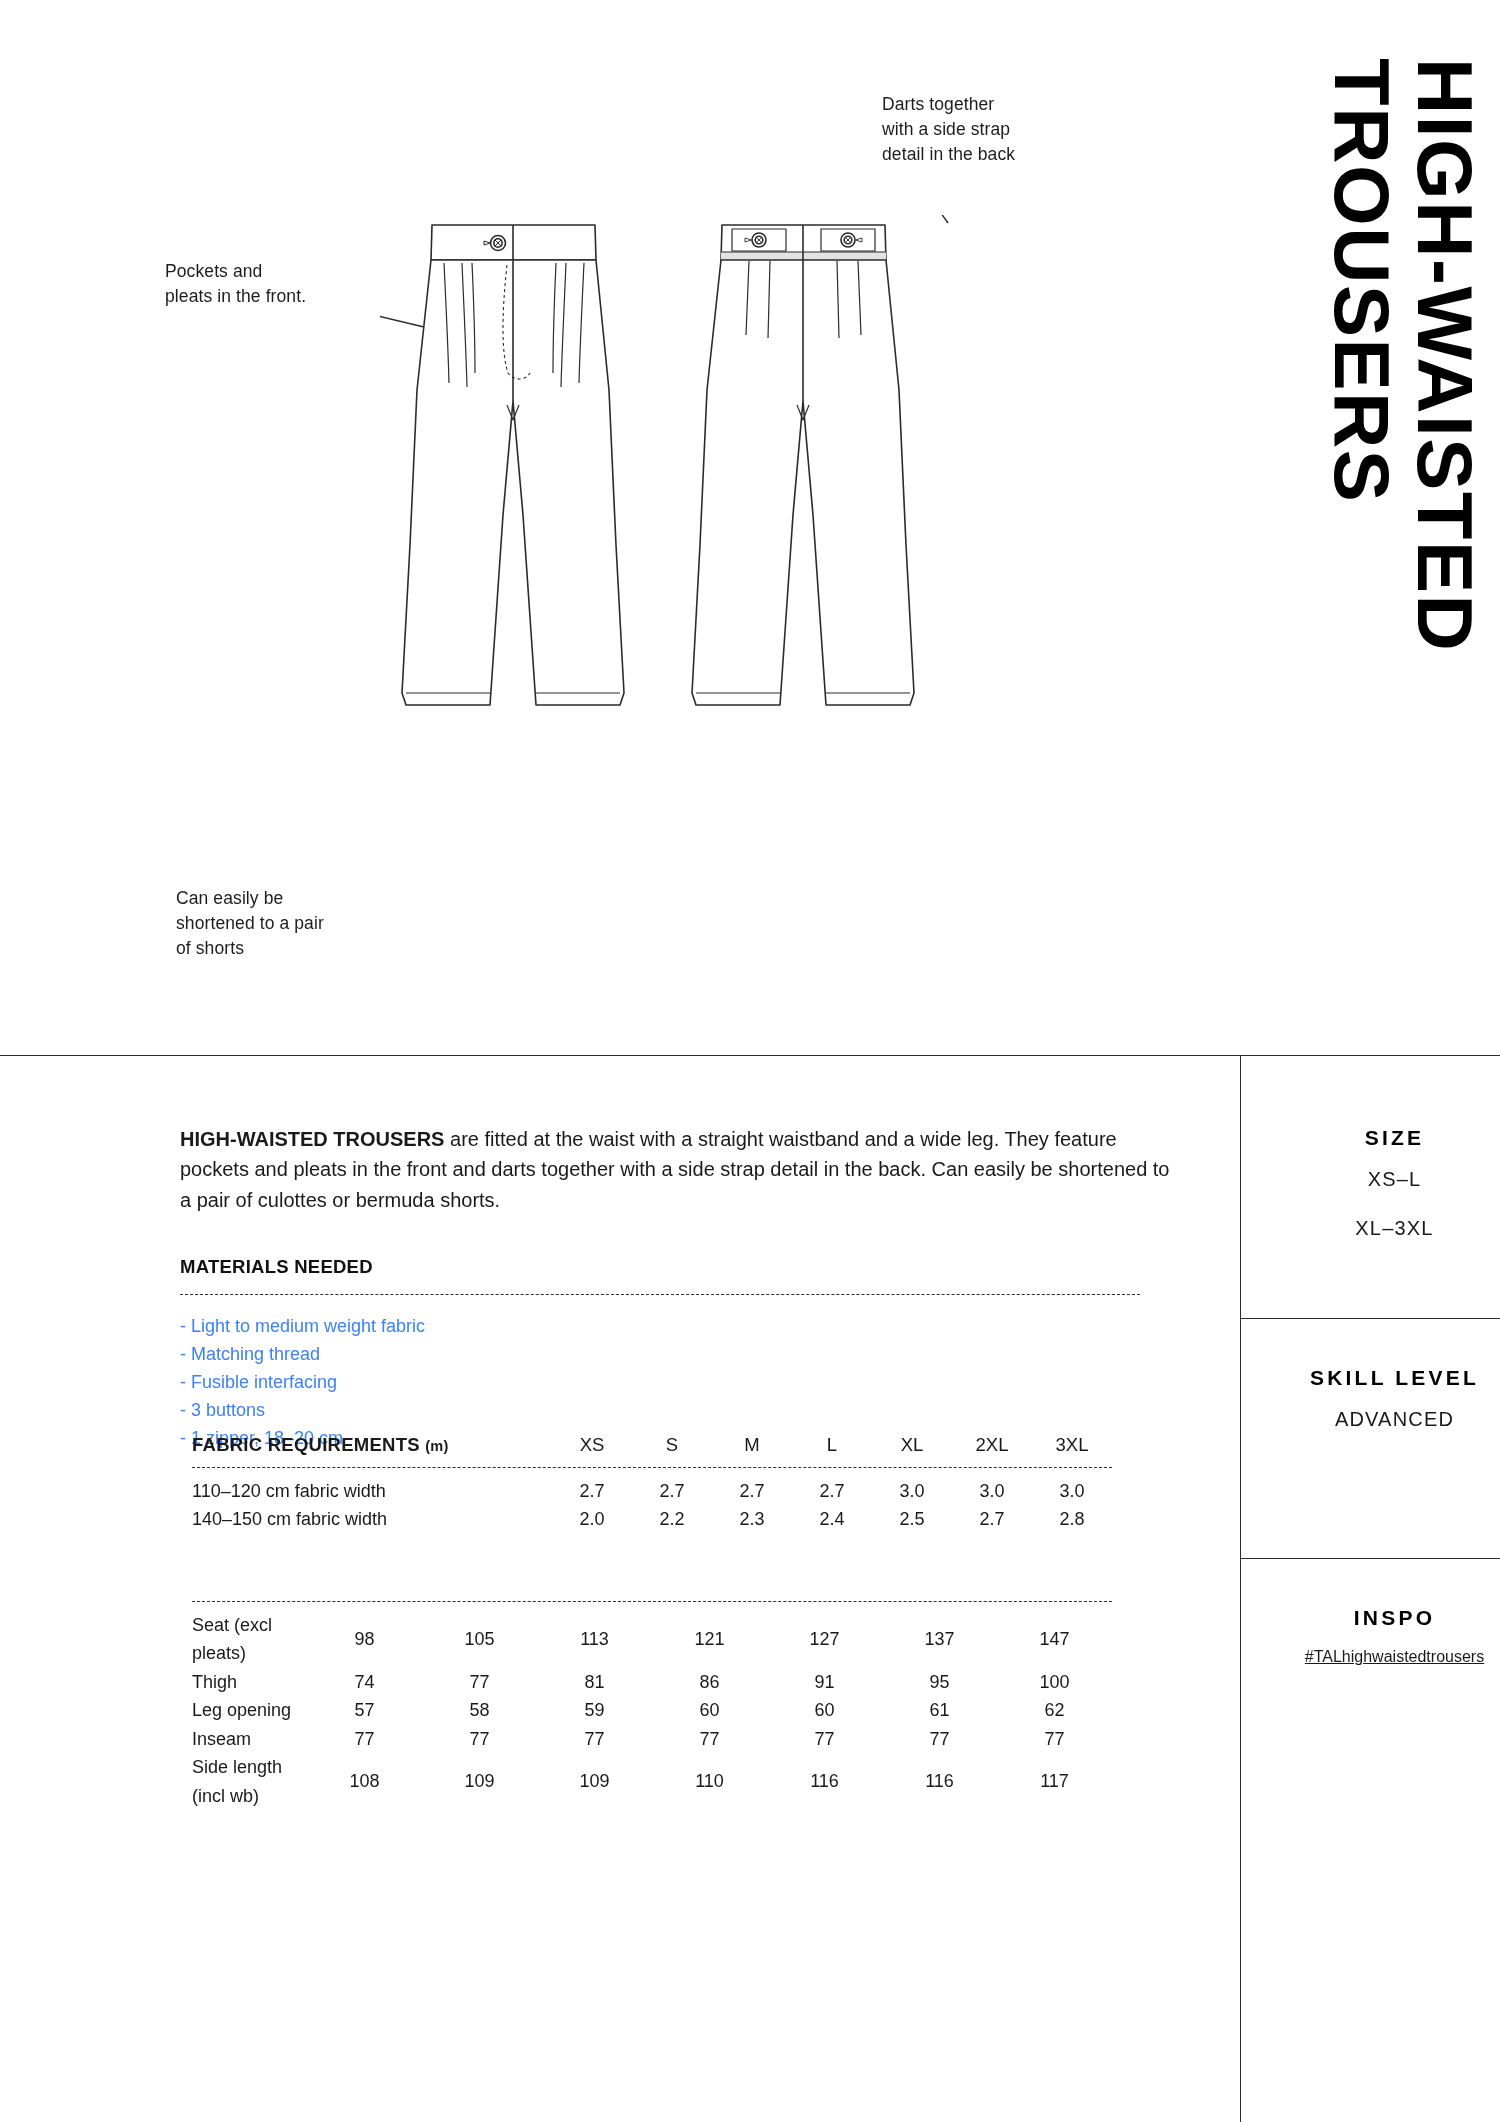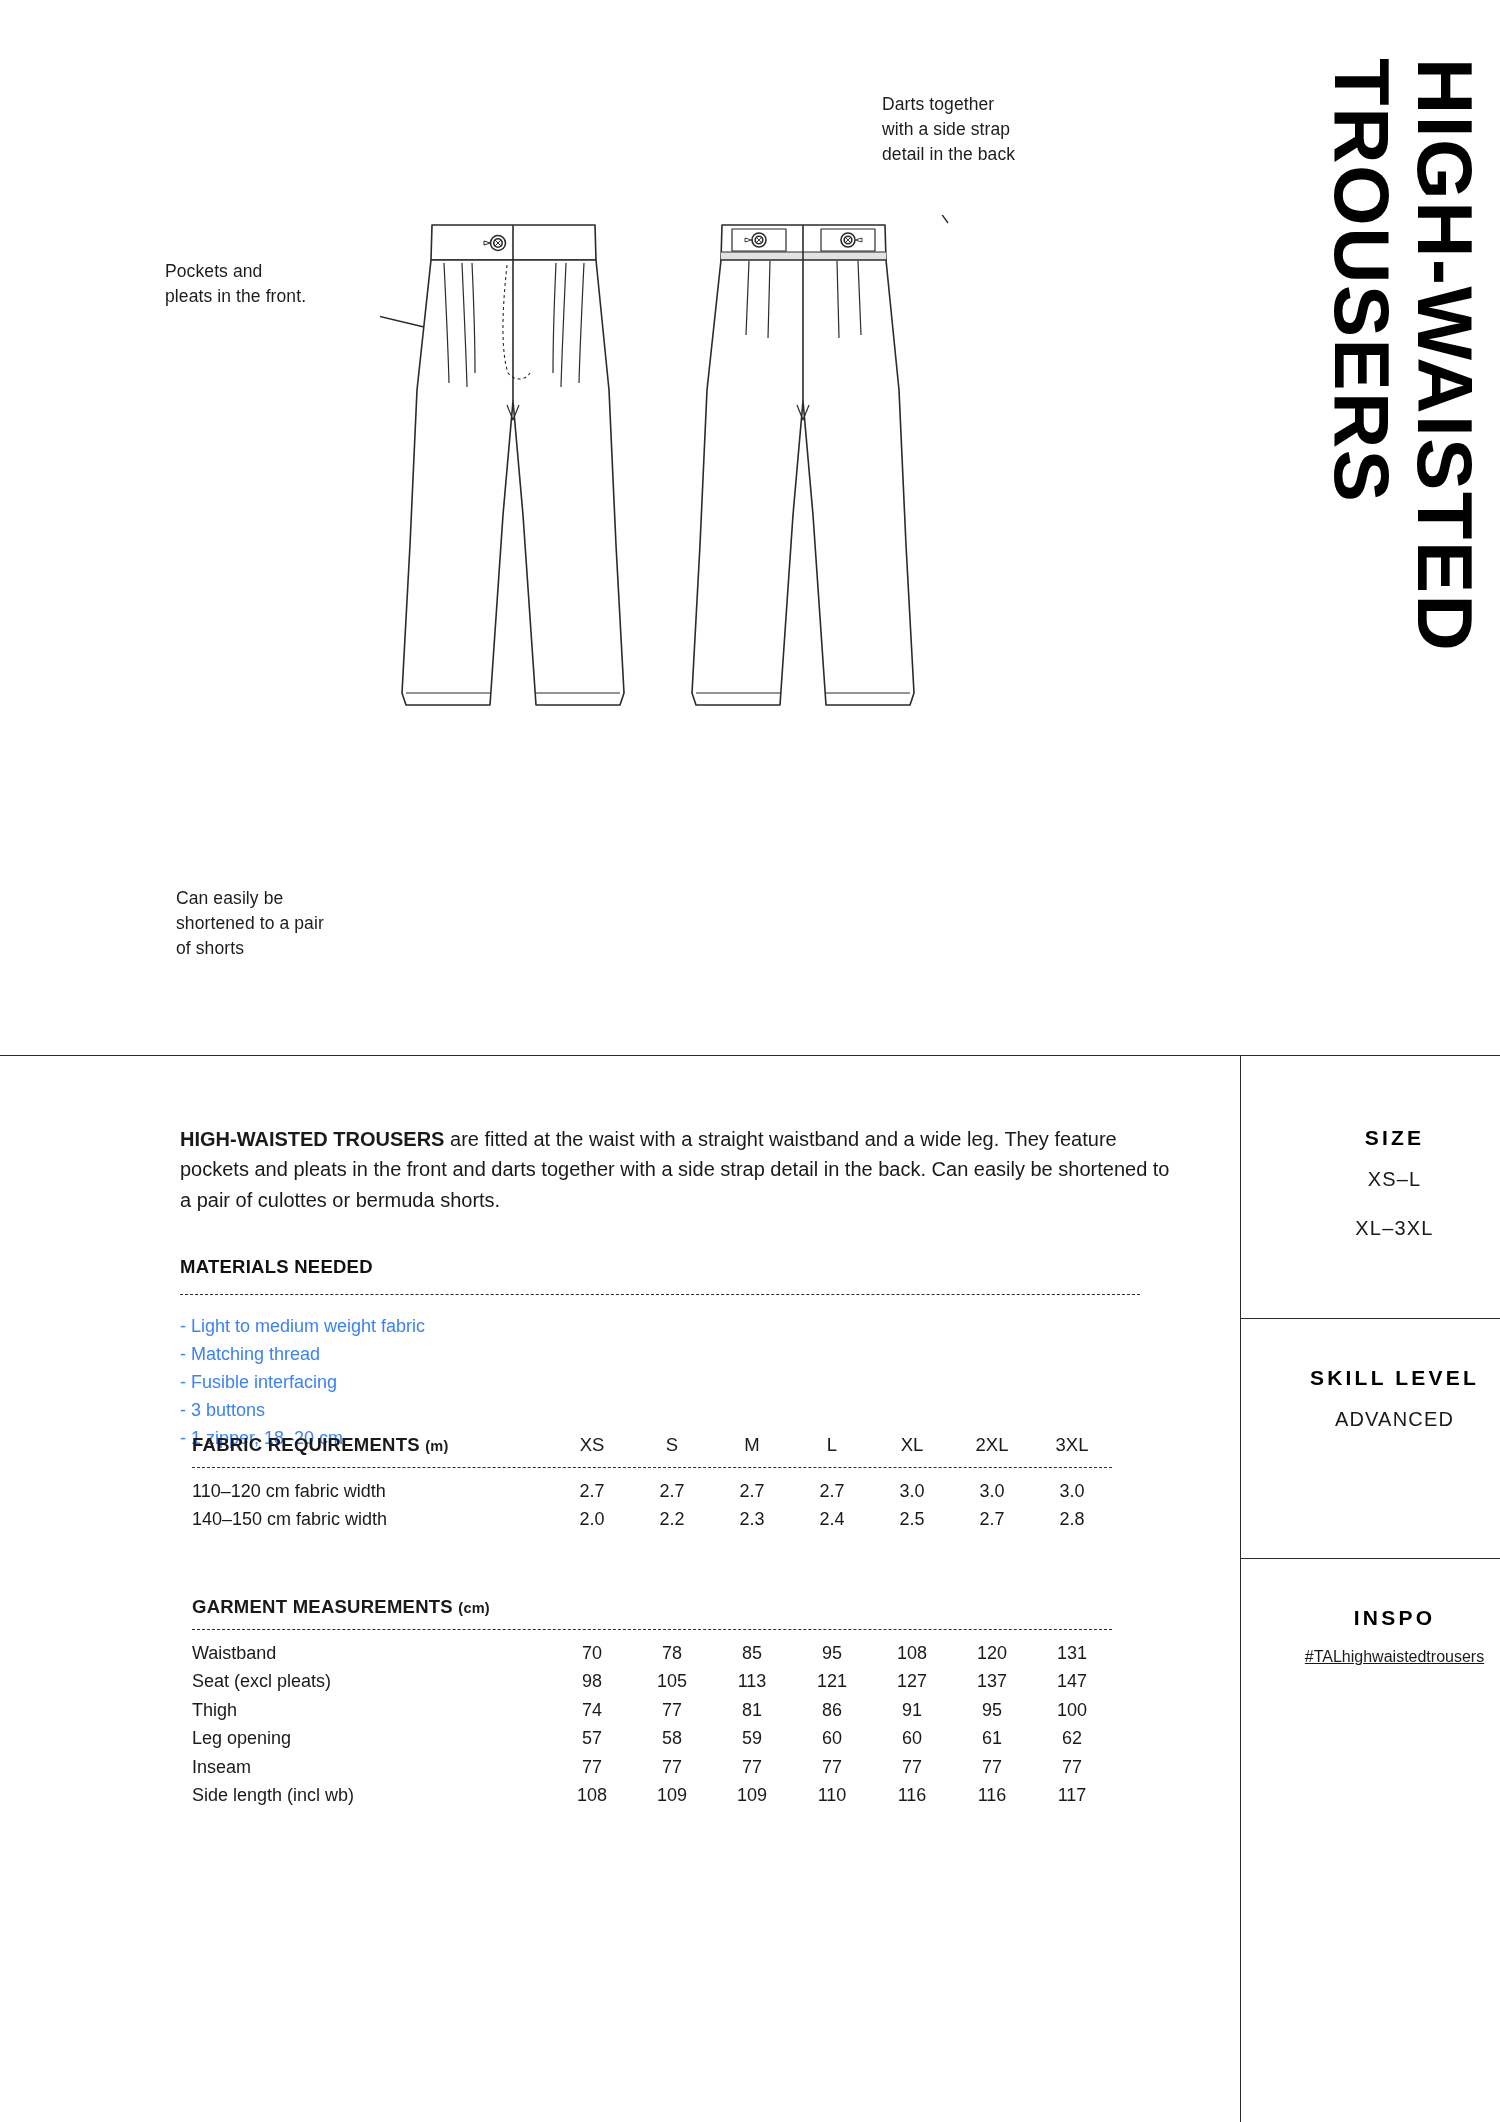--- a/index.html
+++ b/index.html
@@ -278,47 +278,27 @@
           <td class="num">2.7</td>
           <td class="num">2.8</td>
         </tr>
       </tbody>
     </table>
   </div>
 
   <div class="table-block" id="garment-block">
     <table class="spec">
       <thead>
-        <tr>
-          <th class="rowlabel"><span>GARMENT MEASUREMENTS</span> <span class="unit">(cm)</span></th>
-          <th class="num"></th>
-          <th class="num"></th>
-          <th class="num"></th>
-          <th class="num"></th>
-          <th class="num"></th>
-          <th class="num"></th>
-          <th class="num"></th>
-        </tr>
         <tr class="rule-row">
             <td colspan="8">
               <div class="ruleline"></div>
             </td>
           </tr>
       </thead>
       <tbody>
-        <tr>
-          <td class="rowlabel">Waistband</td>
-          <td class="num">70</td>
-          <td class="num">78</td>
-          <td class="num">85</td>
-          <td class="num">95</td>
-          <td class="num">108</td>
-          <td class="num">120</td>
-          <td class="num">131</td>
-        </tr>
         <tr>
           <td class="rowlabel">Seat (excl pleats)</td>
           <td class="num">98</td>
           <td class="num">105</td>
           <td class="num">113</td>
           <td class="num">121</td>
           <td class="num">127</td>
           <td class="num">137</td>
           <td class="num">147</td>
         </tr>

